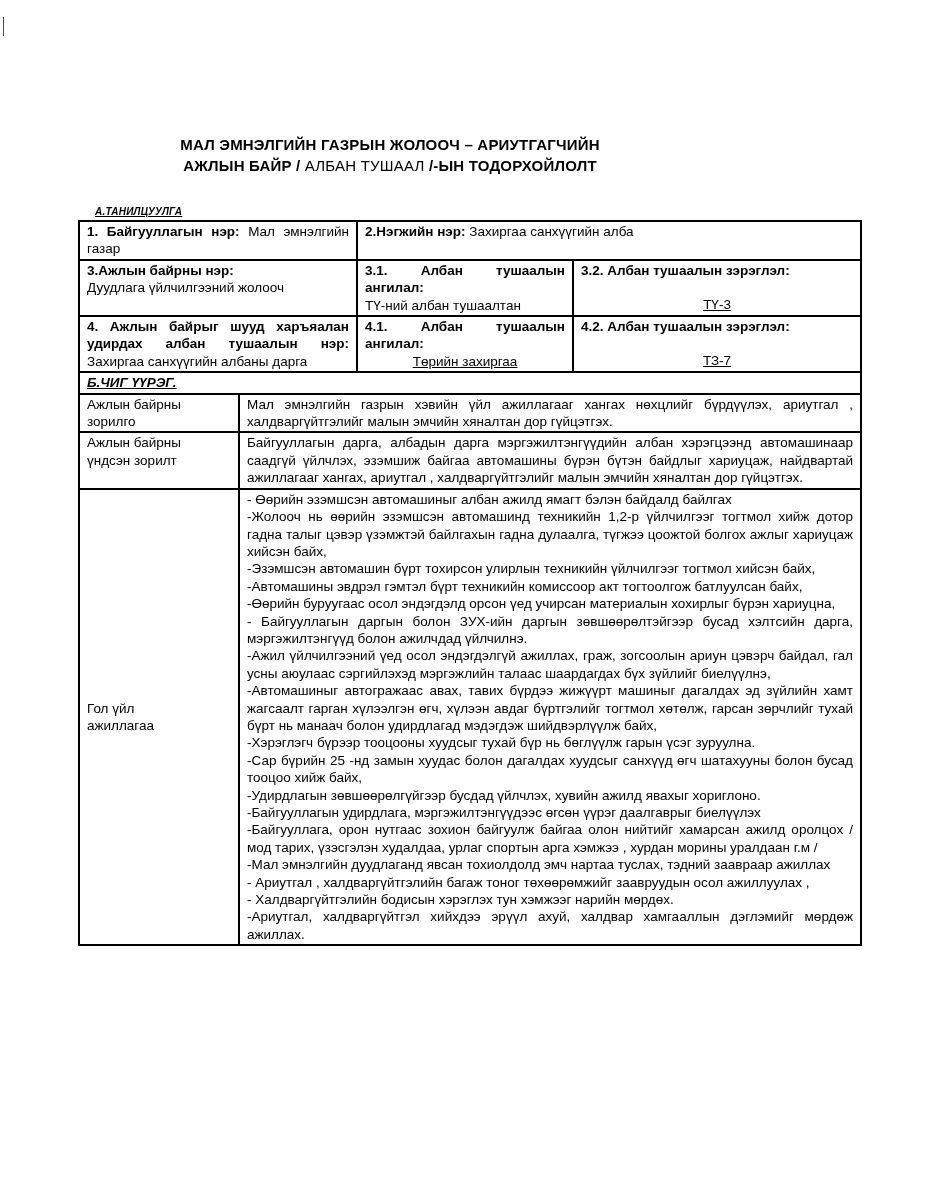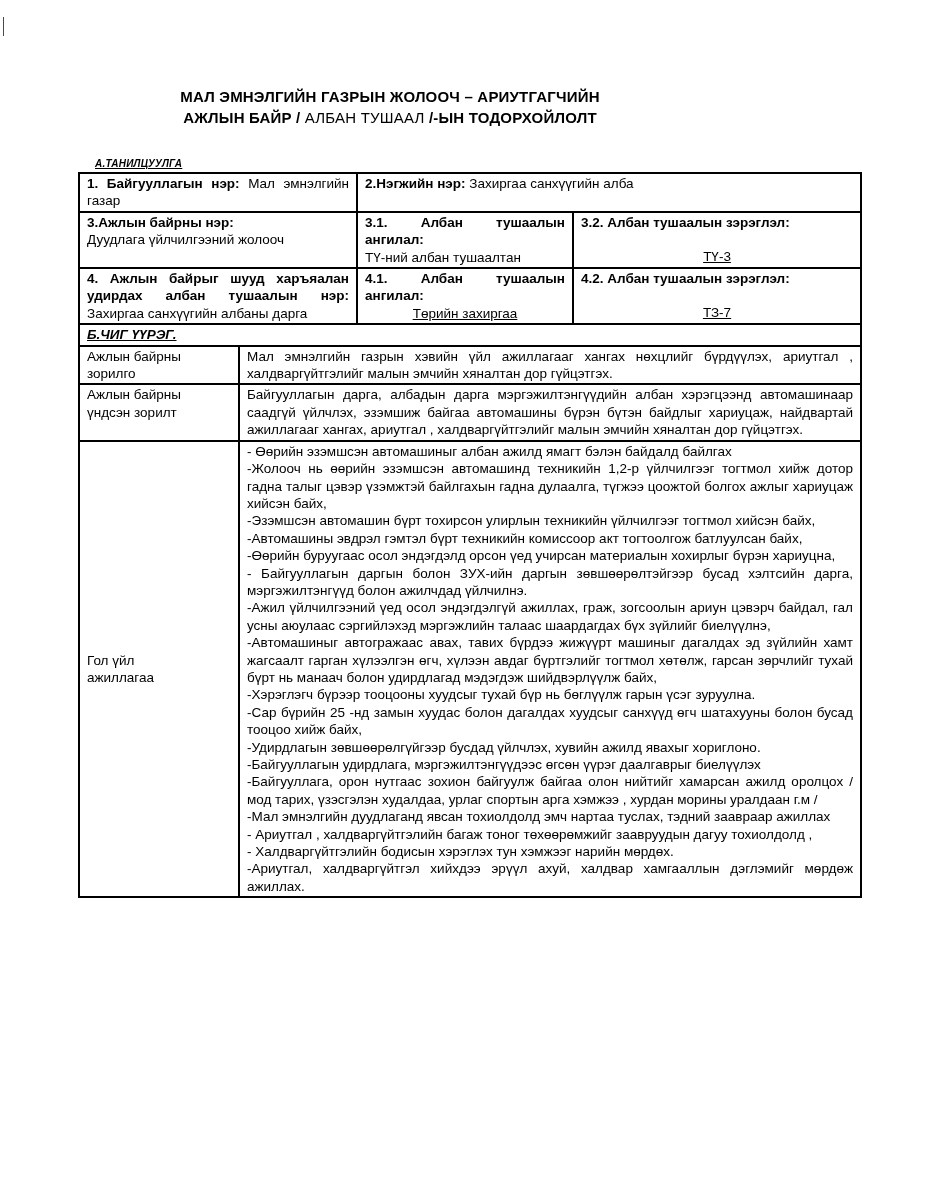--- a/index.html
+++ b/index.html
@@ -1,19 +1,19 @@
 <!DOCTYPE html>
 <html><head>
 <meta charset="utf-8">
 <style>
   html,body {margin:0; padding:0; background:#fff;}
   .page {position:relative; width:927px; height:1200px; background:#ffffff; overflow:hidden;
          font-family:"Liberation Sans","DejaVu Sans",sans-serif; color:#000;}
   .scan-artifact {position:absolute; left:3px; top:17px; width:1px; height:19px; background:#4a4a4a;}
-  .content {margin-left:78px; width:624px;}
+  .content {margin-left:78px; width:624px;margin-top:48px;}
   .doc-title {padding-top:86px; text-align:center; font-size:15px; font-weight:bold; line-height:21px; letter-spacing:.2px;}
   .doc-title .reg {font-weight:normal;}
   .section-heading {margin:30px 0 3px 17px; font-size:10px; font-weight:bold; font-style:italic;
                     text-decoration:underline; letter-spacing:.2px;}
   table.tbl {border-collapse:collapse; width:782px; table-layout:fixed; font-size:13.5px; line-height:17.4px;}
   table.tbl-b {margin-top:-2px;}
   .tbl td {border:2px solid #000; padding:1px 7px; vertical-align:top; overflow:hidden;}
   .just {text-align:justify;}
   .center {text-align:center;text-decoration:underline;}
   .gap-top {margin-top:17px;}
@@ -118,21 +118,21 @@
               <p class="li">-Өөрийн буруугаас осол эндэгдэлд орсон үед учирсан материалын хохирлыг бүрэн хариуцна,</p>
               <p class="li">- Байгууллагын даргын болон ЗУХ-ийн даргын зөвшөөрөлтэйгээр бусад хэлтсийн дарга, мэргэжилтэнгүүд болон ажилчдад үйлчилнэ.</p>
               <p class="li">-Ажил үйлчилгээний үед осол эндэгдэлгүй ажиллах, граж, зогсоолын ариун цэвэрч байдал, гал усны аюулаас сэргийлэхэд мэргэжлийн талаас шаардагдах бүх зүйлийг биелүүлнэ,</p>
               <p class="li">-Автомашиныг автогражаас авах, тавих бүрдээ жижүүрт машиныг дагалдах эд зүйлийн хамт жагсаалт гарган хүлээлгэн өгч, хүлээн авдаг бүртгэлийг тогтмол хөтөлж, гарсан зөрчлийг тухай бүрт нь манаач  болон удирдлагад мэдэгдэж шийдвэрлүүлж байх,</p>
               <p class="li">-Хэрэглэгч бүрээр тооцооны хуудсыг тухай бүр нь бөглүүлж гарын үсэг зуруулна.</p>
               <p class="li">-Сар бүрийн 25 -нд замын хуудас болон дагалдах хуудсыг санхүүд өгч шатахууны болон бусад тооцоо хийж байх,</p>
               <p class="li">-Удирдлагын зөвшөөрөлгүйгээр бусдад үйлчлэх, хувийн ажилд явахыг хориглоно.</p>
               <p class="li">-Байгууллагын удирдлага, мэргэжилтэнгүүдээс өгсөн үүрэг даалгаврыг биелүүлэх</p>
               <p class="li">-Байгууллага, орон нутгаас зохион байгуулж байгаа олон нийтийг хамарсан ажилд оролцох / мод тарих, үзэсгэлэн худалдаа, урлаг спортын арга хэмжээ , хурдан морины уралдаан г.м /</p>
               <p class="li">-Мал эмнэлгийн дуудлаганд явсан тохиолдолд эмч нартаа туслах, тэдний заавраар ажиллах</p>
-              <p class="li">- Ариутгал , халдваргүйтгэлийн багаж тоног төхөөрөмжийг заавруудын дагуу тохиолдолд ,</p>
+              <p class="li">- Ариутгал , халдваргүйтгэлийн багаж тоног төхөөрөмжийг заавруудын осол ажиллуулах ,</p>
               <p class="li">- Халдваргүйтгэлийн  бодисын хэрэглэх тун хэмжээг нарийн мөрдөх.</p>
               <p class="li">-Ариутгал, халдваргүйтгэл хийхдээ эрүүл ахуй, халдвар хамгааллын дэглэмийг мөрдөж ажиллах.</p>
             </td>
       </tr>
     </tbody>
       </table>
 
   </div>
 </div>
 

